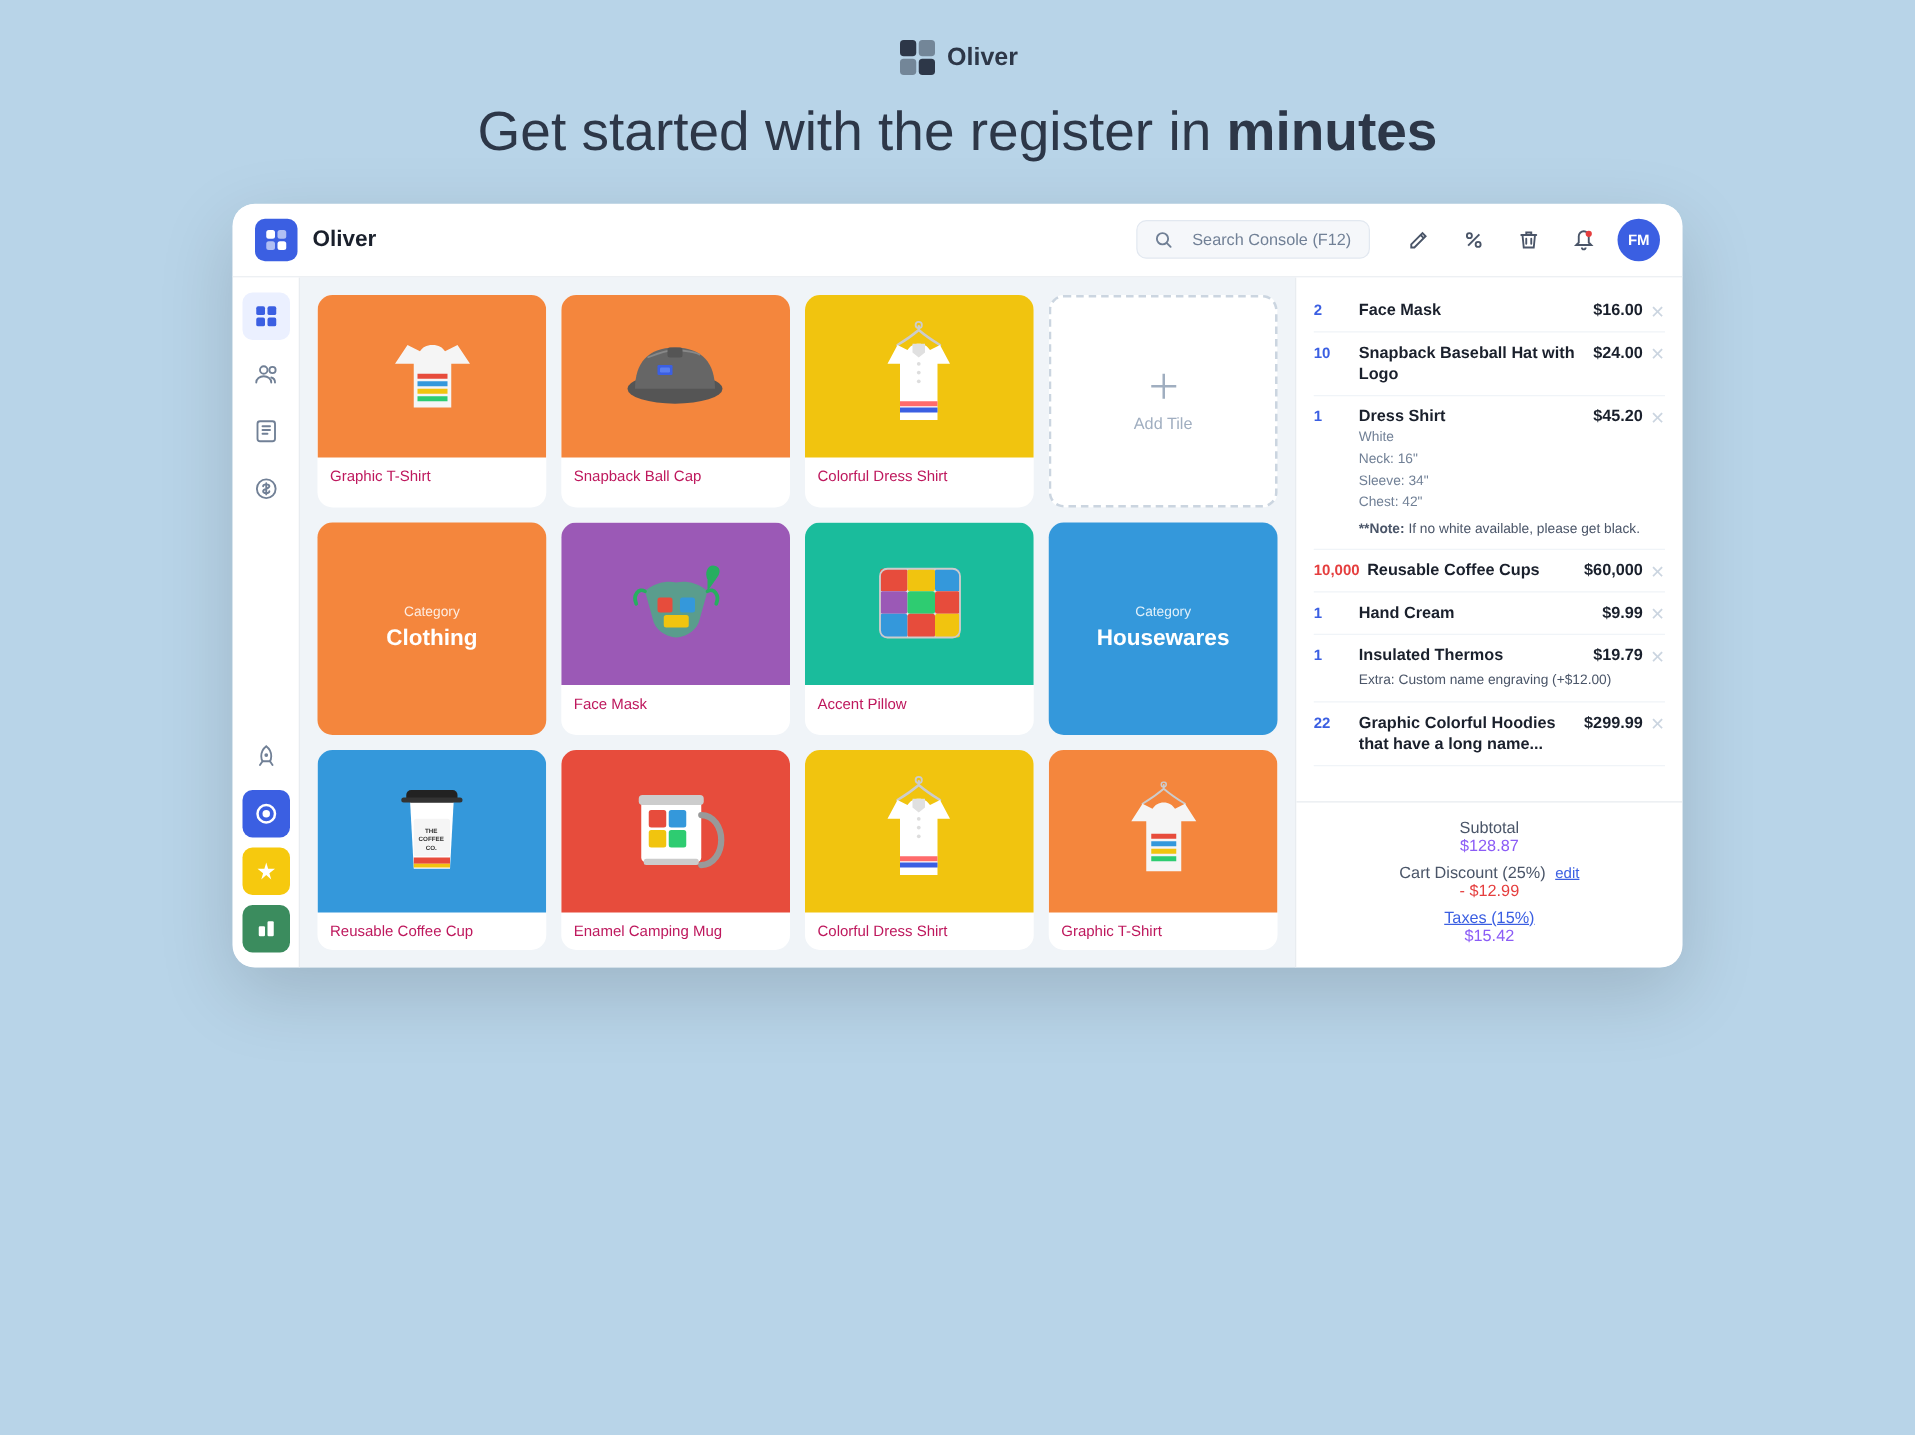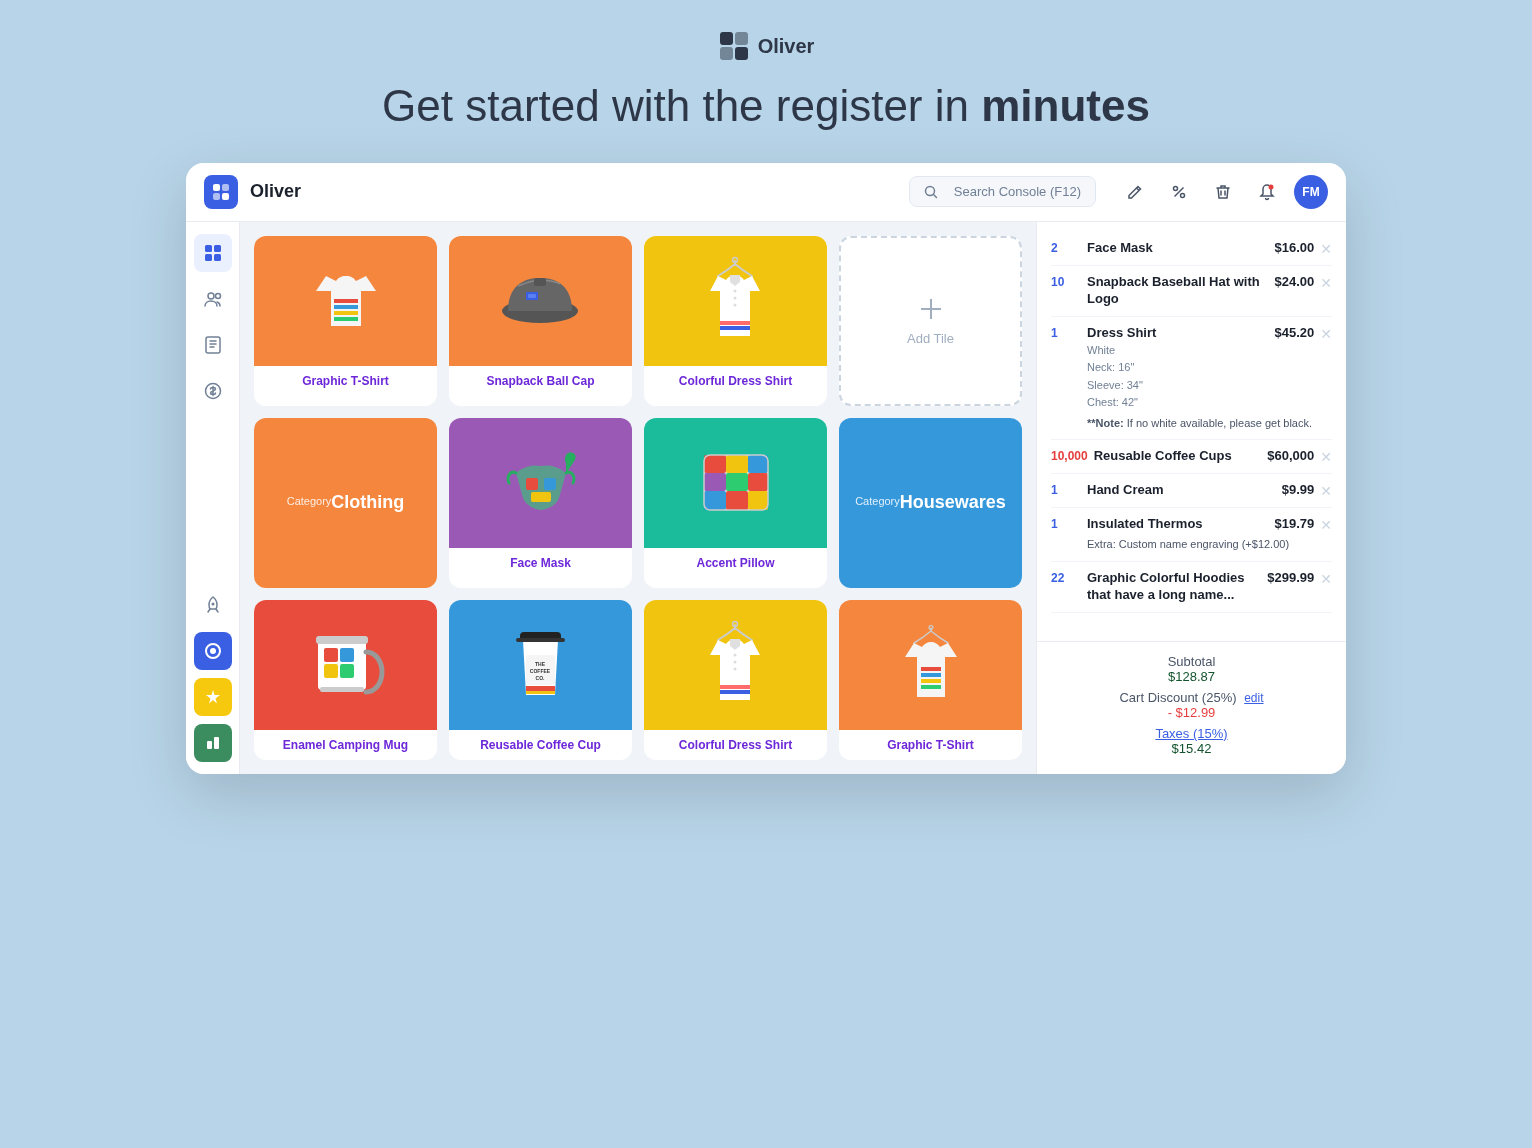--- a/index.html
+++ b/index.html
@@ -219,23 +219,23 @@
       display: flex;
       align-items: center;
       justify-content: center;
       position: relative;
       overflow: hidden;
     }
 
     .product-label {
       padding: 8px 10px;
       font-size: 12px;
-      font-weight: 700;
-      color: #6d28d9;
-      text-align: center;
+      font-weight: 400;
+      color: #be185d;
+      text-align: left;
     }
 
     .add-tile-card {
       background: white;
       border: 2.5px dashed #cbd5e0;
       border-radius: 12px;
       display: flex;
       align-items: center;
       justify-content: center;
       cursor: pointer;
@@ -244,21 +244,21 @@
       gap: 8px;
       color: #a0aec0;
       font-size: 13px;
     }
 
     .category-card {
       border-radius: 12px;
       overflow: hidden;
       cursor: pointer;
       display: flex;
-      flex-direction: row;
+      flex-direction: column;
       align-items: center;
       justify-content: center;
       min-height: 170px;
       padding: 12px;
       text-align: center;
     }
 
     .category-label-small {
       font-size: 11px;
       color: rgba(255,255,255,0.85);
@@ -360,21 +360,21 @@
       flex-direction: column;
     }
 
     .cart-footer-label {
       font-size: 13px;
       color: #4a5568;
     }
 
     .cart-footer-value {
       font-size: 13px;
-      color: #14532d;
+      color: #8b5cf6;
       font-weight: 500;
     }
 
     .cart-footer-discount {
       color: #e53e3e;
     }
 
     .edit-link {
       color: #3b5fe2;
       font-size: 12px;
@@ -630,60 +630,60 @@
           </div>
           <div class="product-label">Accent Pillow</div>
         </div>
 
         <div class="category-card" style="background:#3498db; min-height:170px;">
           <div class="category-label-small">Category</div>
           <div class="category-label-big">Housewares</div>
         </div>
 
         <div class="product-card">
+          <div class="product-img" style="background:#3498db;">
+            <svg width="65" height="90" viewBox="0 0 65 90" fill="none">
+
+              <path d="M15 20L18 75H47L50 20Z" fill="white"></path>
+
+              <rect x="12" y="12" width="41" height="10" rx="4" fill="#222"></rect>
+
+              <rect x="8" y="18" width="49" height="4" rx="2" fill="#333"></rect>
+
+              <rect x="18" y="35" width="29" height="30" rx="2" fill="#f5f5f5"></rect>
+              <text x="32" y="46" font-size="5" text-anchor="middle" fill="#333" font-family="sans-serif" font-weight="700">THE</text>
+              <text x="32" y="53" font-size="5" text-anchor="middle" fill="#333" font-family="sans-serif" font-weight="700">COFFEE</text>
+              <text x="32" y="60" font-size="5" text-anchor="middle" fill="#333" font-family="sans-serif" font-weight="700">CO.</text>
+
+              <rect x="18" y="66" width="29" height="5" fill="#e74c3c"></rect>
+              <rect x="18" y="71" width="29" height="3" fill="#f1c40f"></rect>
+            </svg>
+          </div>
+          <div class="product-label">Reusable Coffee Cup</div>
+        </div>
+
+        <div class="product-card">
           <div class="product-img" style="background:#e74c3c;">
             <svg width="80" height="85" viewBox="0 0 80 85" fill="none">
 
               <rect x="12" y="18" width="48" height="50" rx="4" fill="white"></rect>
 
               <rect x="10" y="14" width="52" height="8" rx="3" fill="#ccc"></rect>
 
               <path d="M60 30C70 30 76 40 76 50C76 60 70 70 60 70" stroke="#999" stroke-width="5" fill="none" stroke-linecap="round"></path>
 
               <rect x="18" y="26" width="14" height="14" fill="#e74c3c" rx="2"></rect>
               <rect x="34" y="26" width="14" height="14" fill="#3498db" rx="2"></rect>
               <rect x="18" y="42" width="14" height="14" fill="#f1c40f" rx="2"></rect>
               <rect x="34" y="42" width="14" height="14" fill="#2ecc71" rx="2"></rect>
 
               <rect x="14" y="65" width="44" height="5" rx="2" fill="#ccc"></rect>
             </svg>
           </div>
           <div class="product-label">Enamel Camping Mug</div>
-        </div>
-
-        <div class="product-card">
-          <div class="product-img" style="background:#3498db;">
-            <svg width="65" height="90" viewBox="0 0 65 90" fill="none">
-
-              <path d="M15 20L18 75H47L50 20Z" fill="white"></path>
-
-              <rect x="12" y="12" width="41" height="10" rx="4" fill="#222"></rect>
-
-              <rect x="8" y="18" width="49" height="4" rx="2" fill="#333"></rect>
-
-              <rect x="18" y="35" width="29" height="30" rx="2" fill="#f5f5f5"></rect>
-              <text x="32" y="46" font-size="5" text-anchor="middle" fill="#333" font-family="sans-serif" font-weight="700">THE</text>
-              <text x="32" y="53" font-size="5" text-anchor="middle" fill="#333" font-family="sans-serif" font-weight="700">COFFEE</text>
-              <text x="32" y="60" font-size="5" text-anchor="middle" fill="#333" font-family="sans-serif" font-weight="700">CO.</text>
-
-              <rect x="18" y="66" width="29" height="5" fill="#e74c3c"></rect>
-              <rect x="18" y="71" width="29" height="3" fill="#f1c40f"></rect>
-            </svg>
-          </div>
-          <div class="product-label">Reusable Coffee Cup</div>
         </div>
 
         <div class="product-card">
           <div class="product-img bg-yellow">
             <svg width="75" height="90" viewBox="0 0 75 90" fill="none">
               <path d="M37 8C37 8 30 14 20 20M37 8C37 8 44 14 54 20M37 8V5" stroke="#ccc" stroke-width="2" stroke-linecap="round"></path>
               <circle cx="37" cy="4" r="2.5" stroke="#ccc" stroke-width="1.5" fill="none"></circle>
               <path d="M20 20L12 35H22V80H52V35H62L54 20L46 24C44 21 41 19 37 19C33 19 30 21 28 24L20 20Z" fill="white"></path>
               <path d="M32 19V26L37 30L42 26V19" fill="#e0e0e0"></path>
               <circle cx="37" cy="35" r="1.5" fill="#ddd"></circle>

